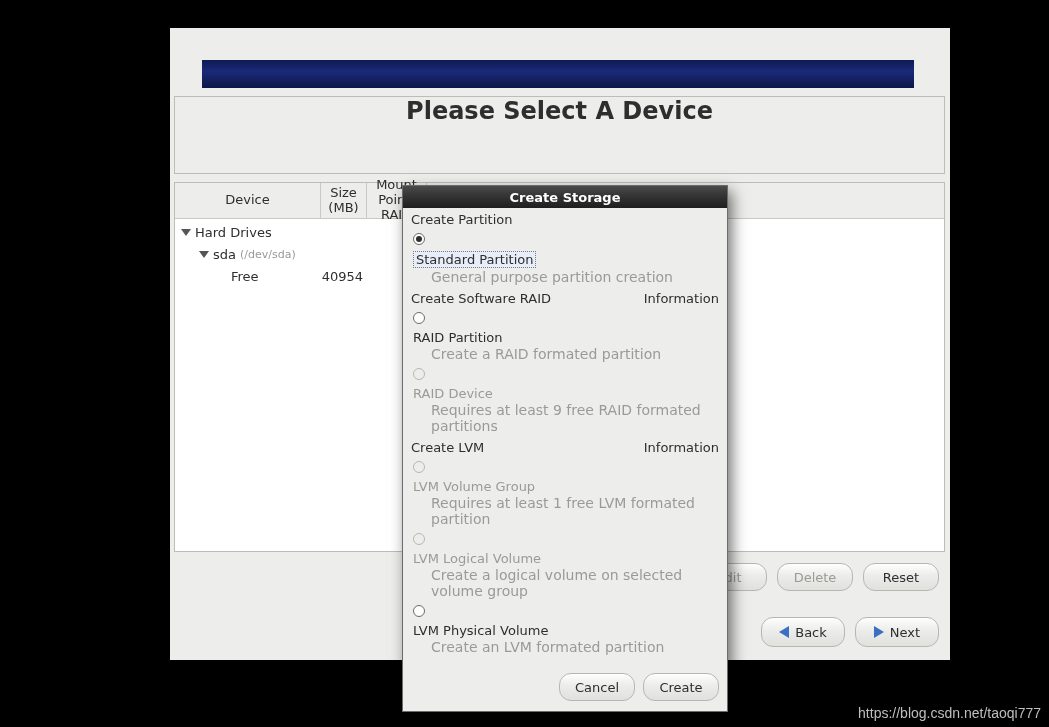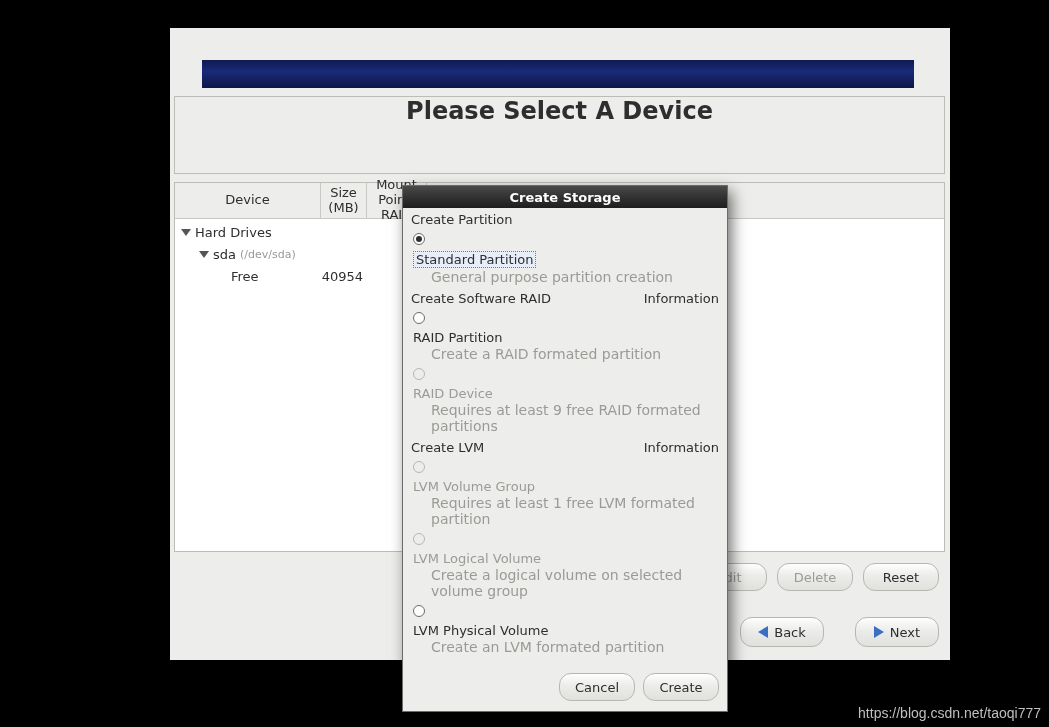--- a/index.html
+++ b/index.html
@@ -122,21 +122,21 @@
     font-size: 13px;
     color:#2e2e2e;
     cursor:pointer;
   }
   .btn.disabled { color:#9a9a96; cursor:default; }
   .nav-row {
     position:absolute;
     left:4px; top:582px;
     width:771px; height:44px;
     display:flex; justify-content:flex-end; align-items:center;
-    gap:31px; padding-right:6px;
+    gap:10px; padding-right:6px;
   }
   .btn.navb { min-width:84px; height:30px; gap:6px; }
   .arrow-left, .arrow-right {
     display:inline-block; width:0;height:0;
     border-top:6px solid transparent;
     border-bottom:6px solid transparent;
   }
   .arrow-left  { border-right:10px solid #3b6fc4; }
   .arrow-right { border-left:10px solid #3b6fc4; }
 

